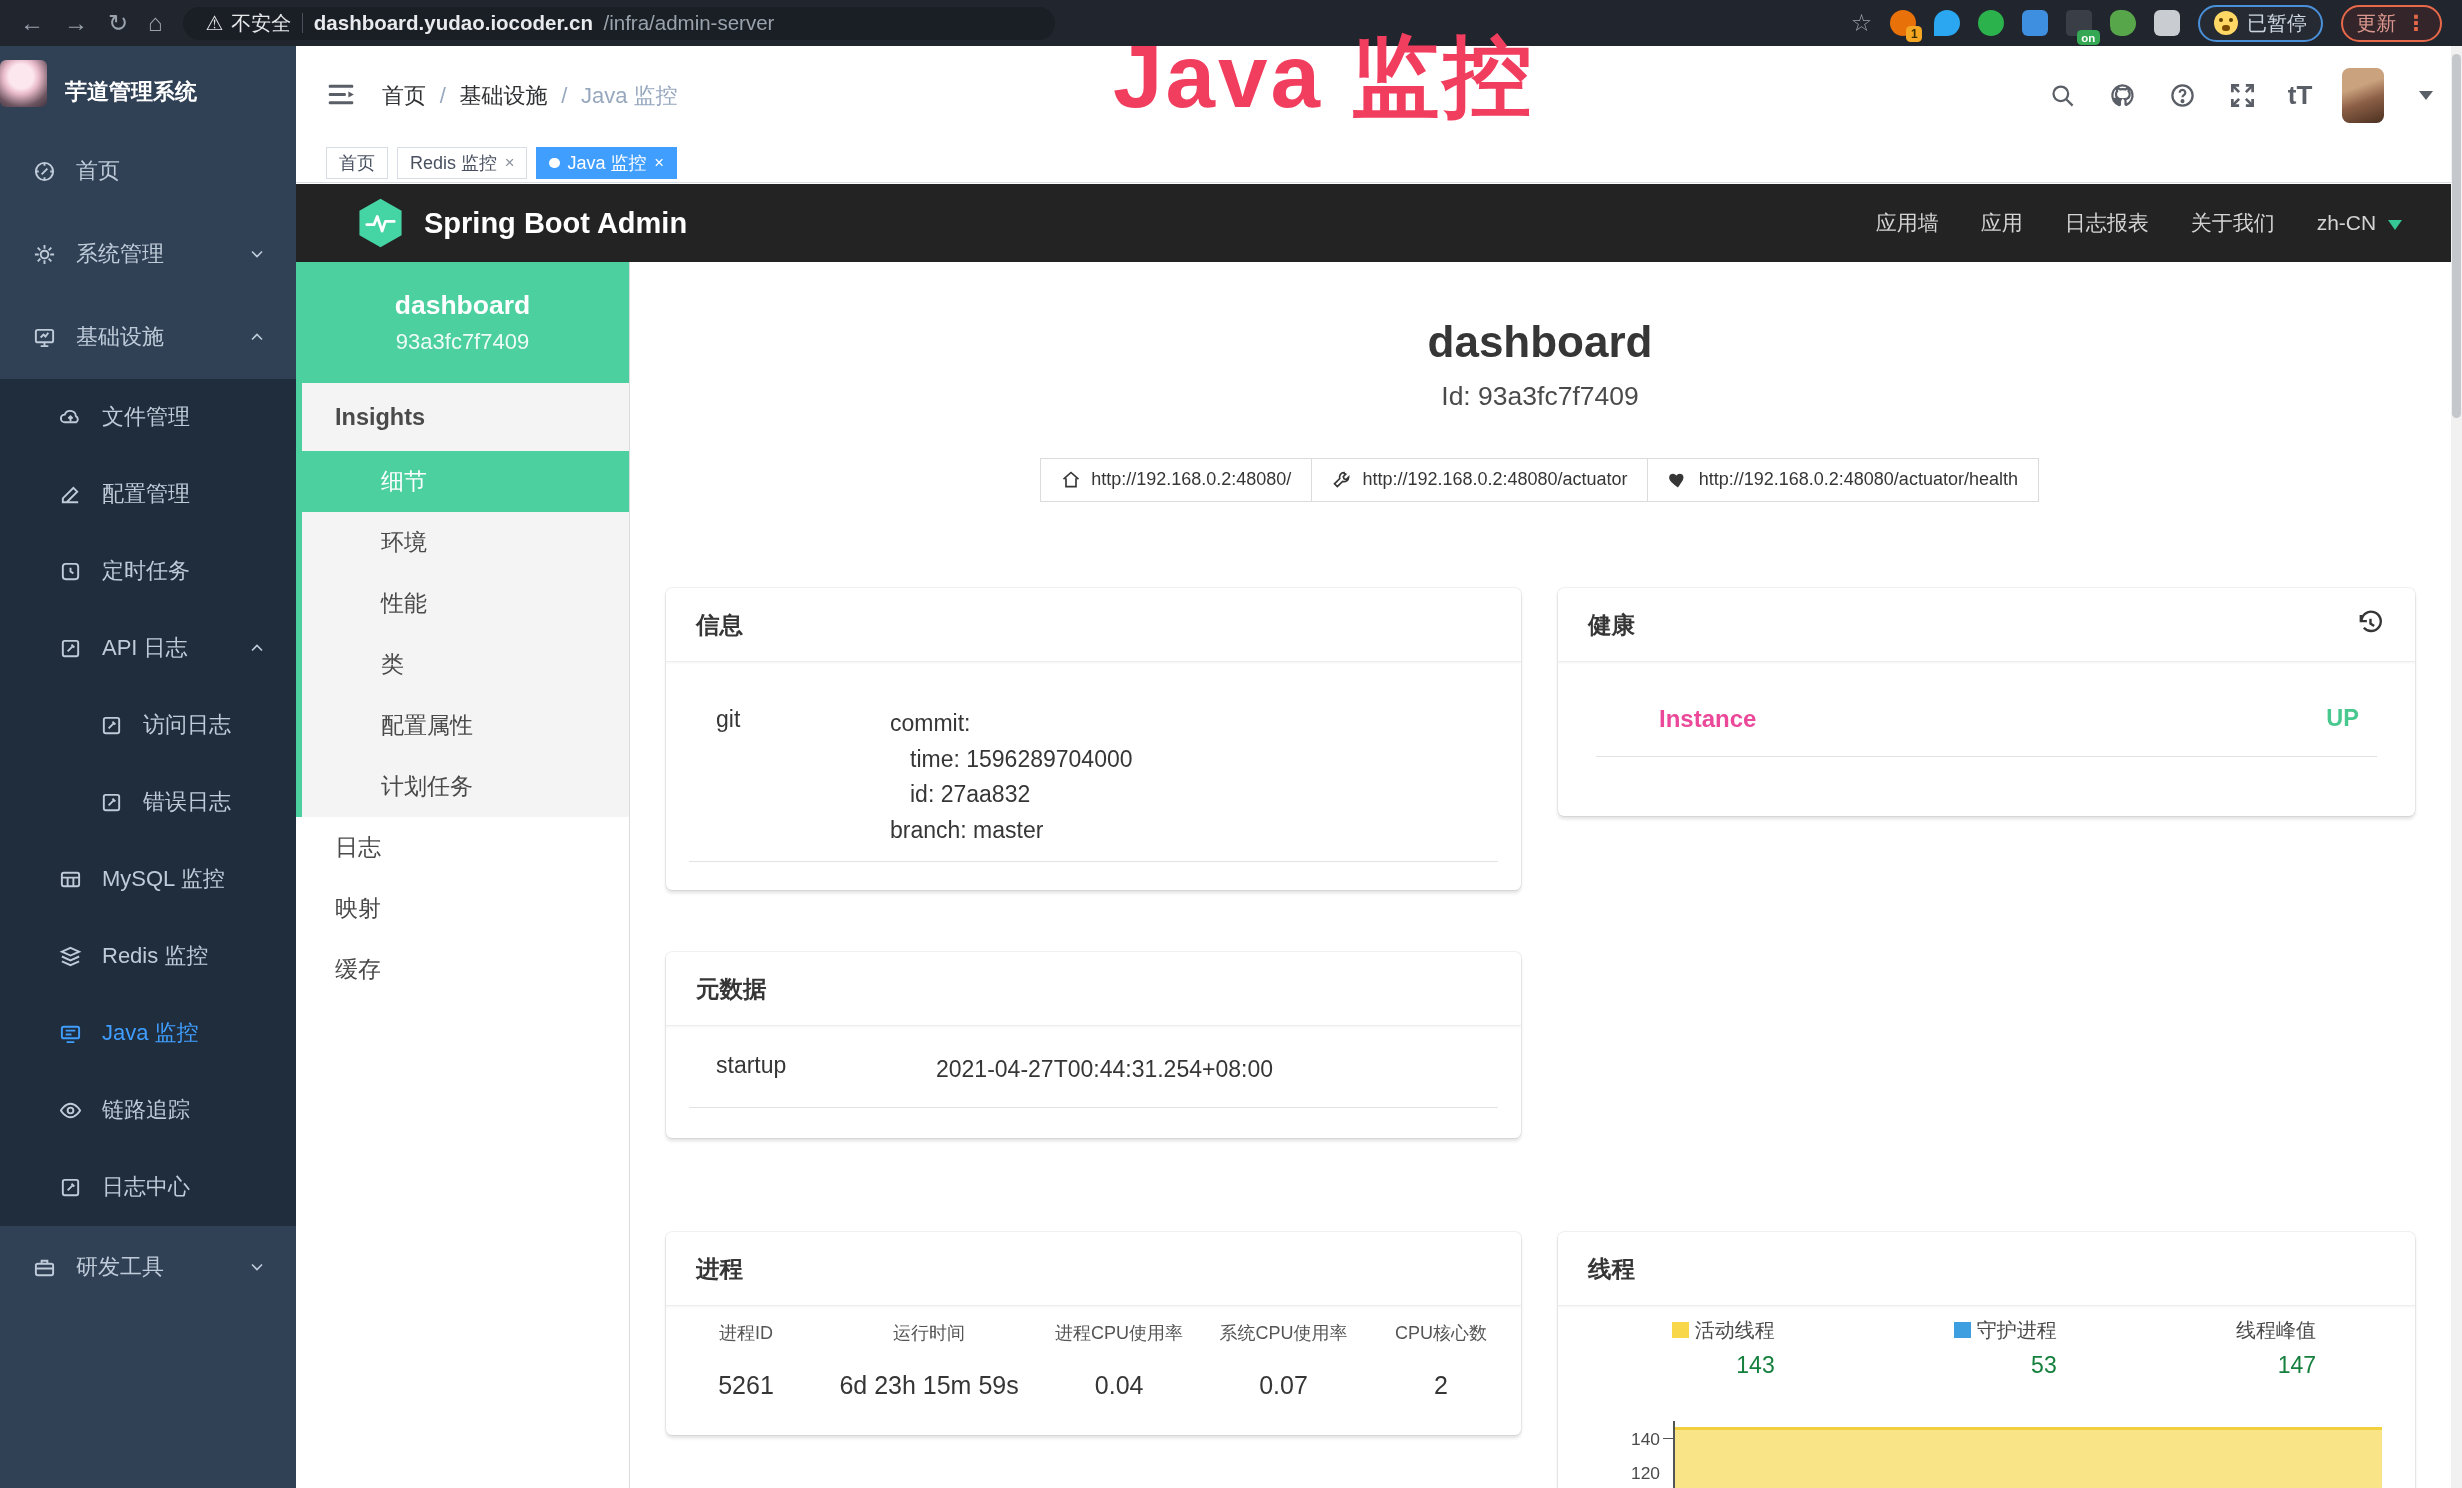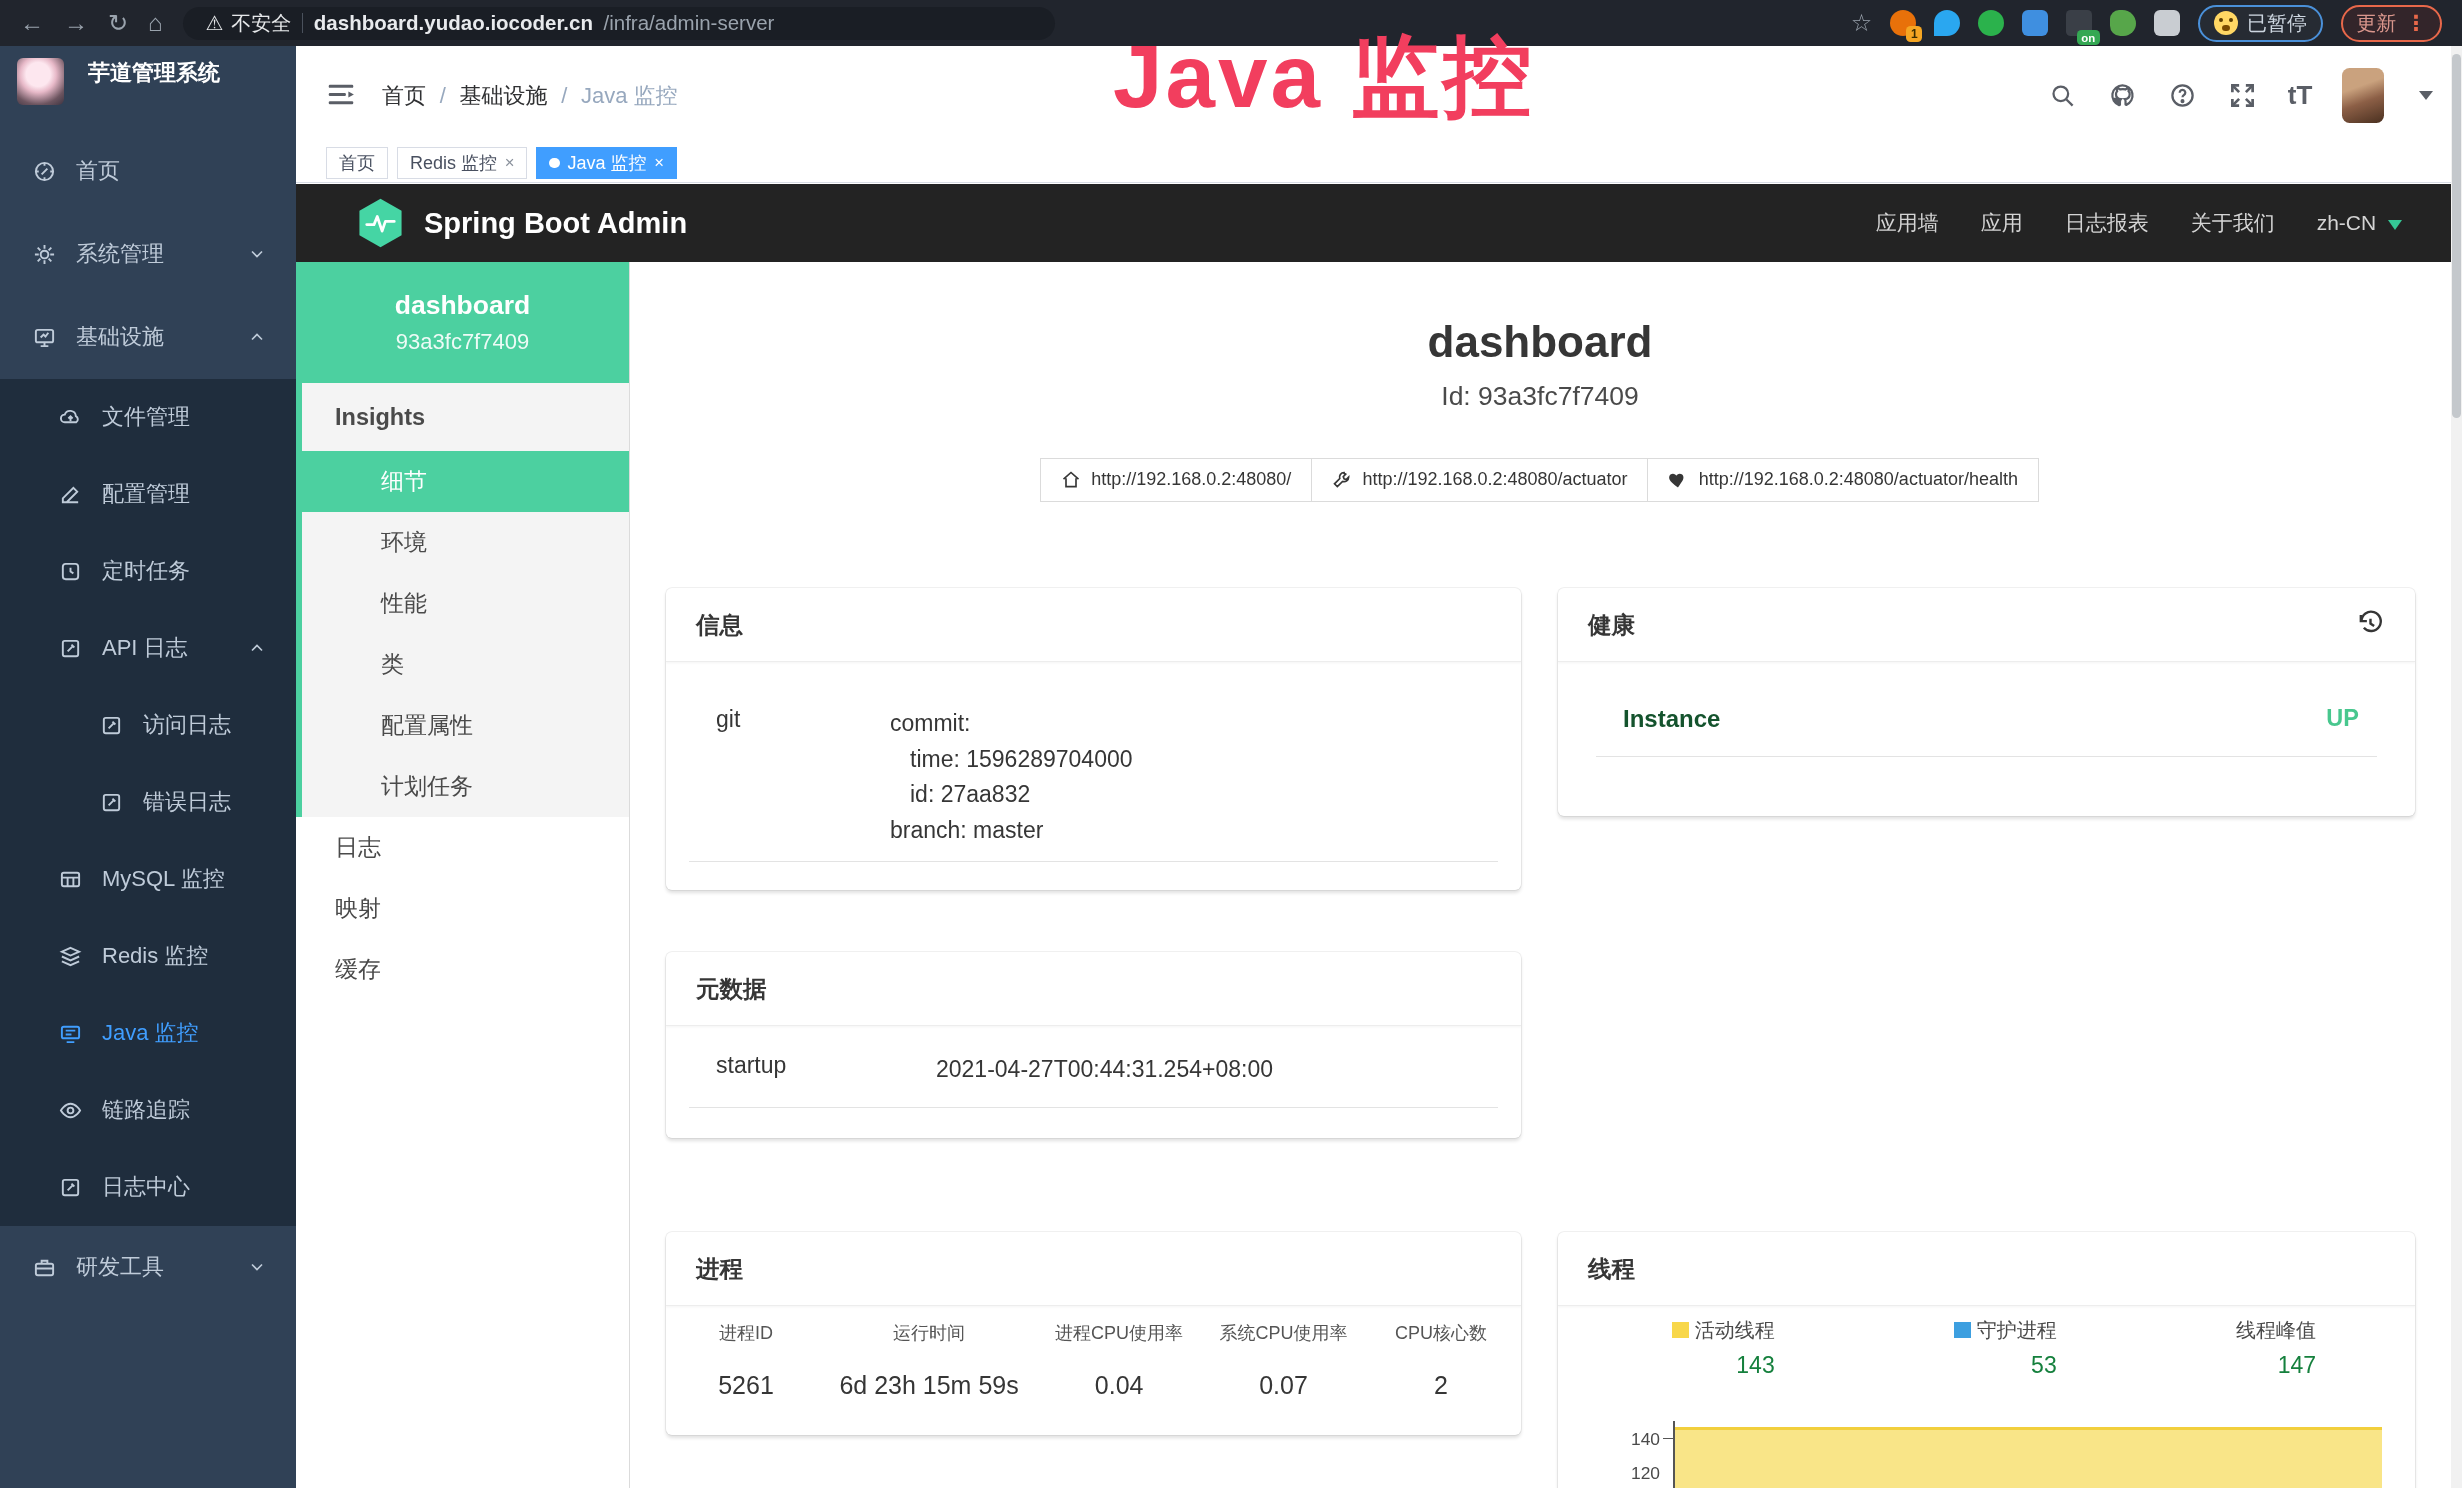--- a/index.html
+++ b/index.html
@@ -30,21 +30,21 @@
   .emoji-face:before{left:5.3px;}.emoji-face:after{right:5.3px;}
   .emoji-mouth{position:absolute;left:8.3px;top:13.7px;width:7.6px;height:6.8px;border-radius:50%;background:#7a4a00;}
   .kebab{color:#e8684a;font-size:21px;font-weight:700;}
 
   
   .annotation{position:absolute;left:1113px;top:16.7px;z-index:60;color:#f23e5e;
     font-size:89px;font-weight:700;letter-spacing:3px;white-space:nowrap;}
 
   
   .admin-sidebar{position:absolute;left:0;top:46px;width:296px;height:1443px;background:#304156;z-index:10;}
-  .logo-row{display:flex;align-items:flex-start;gap:24px;padding:12px 17px;height:73px;box-sizing:border-box;}
+  .logo-row{display:flex;align-items:flex-end;gap:18px;padding:12px 0;height:73px;box-sizing:border-box;}
   .logo-img{width:47px;height:47px;border-radius:6px;flex:none;
     background:radial-gradient(circle at 45% 35%, #fde7ef 0 30%, #e7b9c8 45%, #6d5560 75%, #3c3340 100%);}
   .app-title{color:#fff;font-size:22px;font-weight:700;white-space:nowrap;}
   .menu{padding-top:10.6px;}
   .mi{display:flex;align-items:center;gap:20px;height:83px;padding-left:33px;box-sizing:border-box;
     color:#bfcbd9;font-size:22px;cursor:pointer;position:relative;}
   .mi .micon{flex:none;width:23px;height:23px;}
   .mi .chev{position:absolute;right:29px;}
   .sub-block{background:#1f2d3d;}
   .sub-block .mi{height:77px;padding-left:59px;}
@@ -121,21 +121,21 @@
   .card-head .spacer{flex:1;}
   .hist{color:#363636;}
   .hist svg{width:29px;height:29px;}
   .card-body{padding:27px 30px;}
 
   .kv-row{display:flex;border-bottom:1.5px solid #e3e3e3;padding:21px 18px 12px 27px;}
   .kv-label{width:174px;flex:none;font-size:23px;color:#363636;}
   .kv-value{font-size:23px;color:#363636;line-height:1.55;}
   .kv-value .ind{padding-left:20px;}
   .hrow{display:flex;align-items:center;border-bottom:1.5px solid #e3e3e3;padding:16.7px 18px 23px 27px;}
-  .hrow .hl{font-size:24px;font-weight:700;color:#14532d;}
+  .hrow .hl{font-size:24px;font-weight:700;color:#ec4899;margin-left:36px;}
   .hrow .hv{margin-left:auto;font-size:23.5px;font-weight:700;color:#48c78e;}
 
   .stat-grid{display:flex;justify-content:space-between;padding:15px 23px 7.6px 23px;}
   .stat{text-align:center;min-width:114px;}
   .stat .sl{font-size:18px;color:#555;}
   .stat .sv{font-size:25px;color:#363636;margin-top:26px;}
 
   .legend-grid{display:flex;justify-content:space-between;padding:10.6px 99px 0 114px;}
   .lg{text-align:right;}
   .lg .ll{font-size:20px;color:#4a4a4a;display:flex;align-items:center;gap:6px;justify-content:center;}

